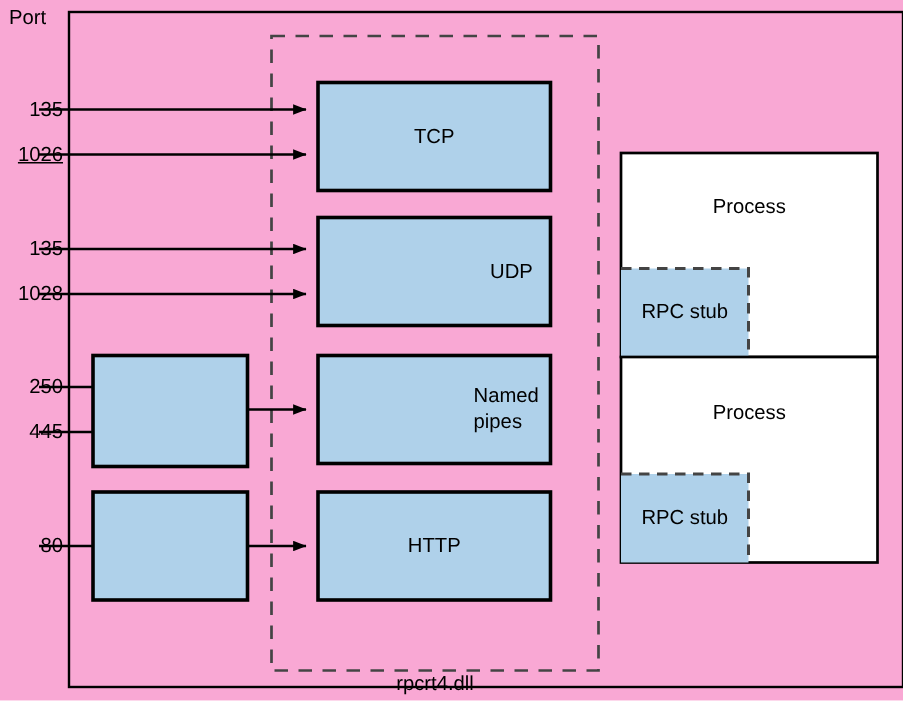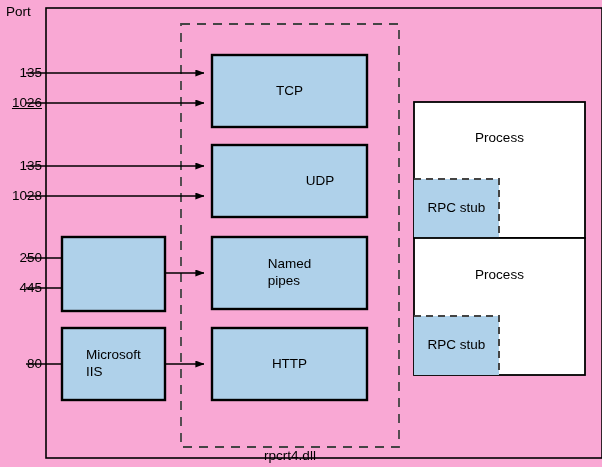--- a/index.html
+++ b/index.html
@@ -105,26 +105,24 @@
   <div class="port-heading">Port</div>
 
   <div class="port-label" style="left:0; width:42px; top:65px;">135</div>
   <div class="port-label" style="left:0; width:42px; top:95px;text-decoration:underline;">1026</div>
   <div class="port-label" style="left:0; width:42px; top:158px;">135</div>
   <div class="port-label" style="left:0; width:42px; top:188px;">1028</div>
   <div class="port-label" style="left:0; width:42px; top:250px;">250</div>
   <div class="port-label" style="left:0; width:42px; top:280px;">445</div>
   <div class="port-label" style="left:0; width:42px; top:356px;">80</div>
 
-  <div class="box-label" style="left:62px; top:328px; width:103px; height:72px;">Microsoft
-IIS</div>
 
   <div class="box-label" style="left:212px; top:55px; width:155px; height:72px;">TCP</div>
-  <div class="box-label" style="left:207px; top:145px; width:170px; height:72px;padding-left:28px;">UDP</div>
-  <div class="box-label" style="left:212px; top:237px; width:155px; height:72px;">Named
+  <div class="box-label" style="left:228px; top:145px; width:170px; height:72px;padding-left:28px;">UDP</div>
+  <div class="box-label" style="left:212px; top:237px; width:155px; height:72px;padding-left:48px;">Named
 pipes</div>
   <div class="box-label" style="left:212px; top:328px; width:155px; height:72px;">HTTP</div>
 
   <div class="caption" style="left:181px; top:412px; width:218px;margin-top:36px;">rpcrt4.dll</div>
 
   <div class="box-label" style="left:414px; top:118px; width:171px; height:40px;">Process</div>
   <div class="box-label" style="left:414px; top:179px; width:85px; height:59px;">RPC stub</div>
 
   <div class="box-label" style="left:414px; top:255px; width:171px; height:40px;">Process</div>
   <div class="box-label" style="left:414px; top:316px; width:85px; height:59px;">RPC stub</div>

